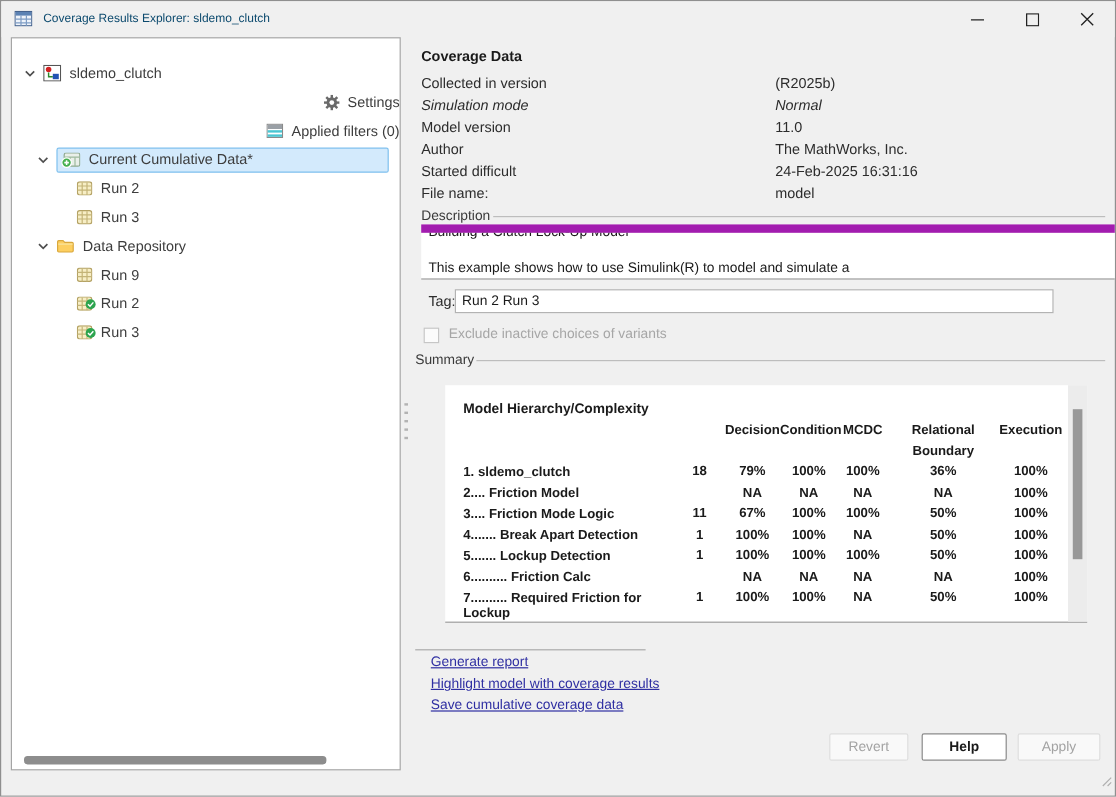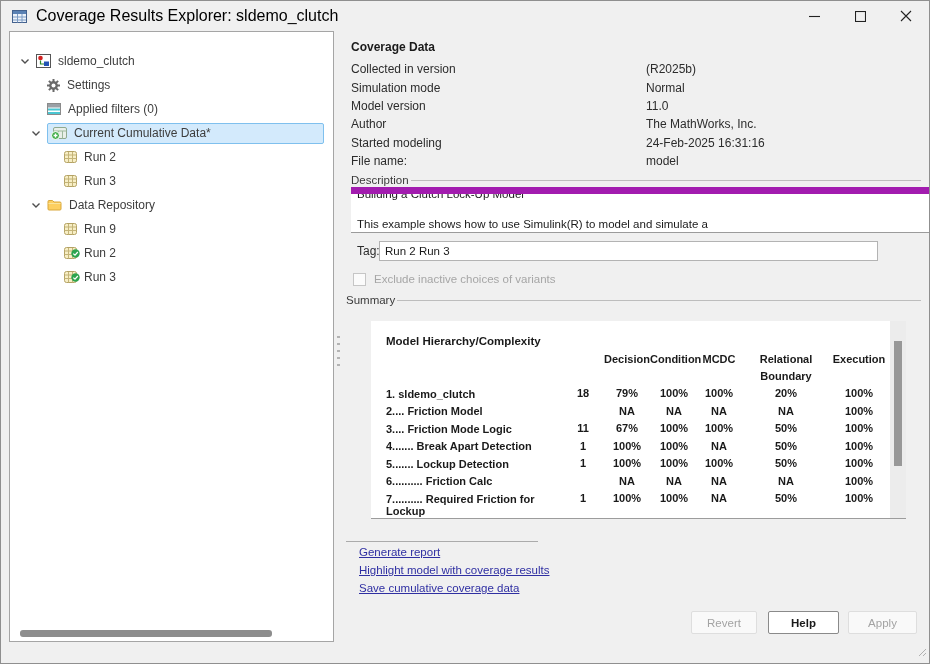--- a/index.html
+++ b/index.html
@@ -2,34 +2,34 @@
 <html><head>
 <meta charset="utf-8">
 <style>
   * { margin:0; padding:0; box-sizing:border-box; }
   html,body { width:930px; height:664px; background:#e2e2e2; font-family:"Liberation Sans", sans-serif; }
   .window { position:relative; width:930px; height:664px; background:#f0f0f0; border:1px solid #8f8f8f; overflow:hidden; }
 
   
   .titlebar { position:absolute; left:0; top:0; width:100%; height:30px; background:#f0f0f0; }
   .app-icon { position:absolute; left:11px; top:8px; }
-  .title-text { position:absolute; left:35px; top:0; line-height:30px; font-size:16px; color:#000000; }
+  .title-text { position:absolute; left:35px; top:0; line-height:30px; font-size:10px; color:#0c4a6e; }
   .win-btn { position:absolute; top:0; width:46px; height:30px; display:flex; align-items:center; justify-content:center; }
   .btn-min { right:92px; } .btn-max { right:46px; } .btn-close { right:0; }
 
   
   .left-panel { position:absolute; left:8px; top:30px; width:325px; height:611px; background:#fff; border:1px solid #a5a5a5;padding-left:16px; }
   .tree { position:absolute; left:0; top:17px; width:100%; }
   .tree-row { display:flex; align-items:center; height:24px; font-size:12px; color:#3d3d3d; cursor:default; }
   .chev { width:12px; display:flex; justify-content:center; flex:none; margin-right:5px; }
   .row-content { display:flex; align-items:center; height:21px; padding:0 4px 0 3px; flex:1; margin-right:9px; border:1px solid transparent; }
   .row-content.selected { background:#d3eafc; border:1px solid #7fc0ee; border-radius:2px; }
   .ticon { display:inline-flex; margin-right:7px; flex:none; position:relative; }
   .badge { position:absolute; }
-  .ind0 { padding-left:9px; } .ind1 { padding-left:20px; } .ind1b { padding-left:37px; } .ind2 { padding-left:54px; }
+  .ind0 { padding-left:9px; } .ind1 { padding-left:20px; } .ind1b { padding-left:37px;justify-content:flex-end; } .ind2 { padding-left:54px; }
   .h-scrollbar { position:absolute; left:0; bottom:2px; width:100%; height:10px; }
   .h-thumb { position:absolute; left:10px; top:1px; width:252px; height:7px; background:#8d8d8d; border-radius:3px; }
 
   
   .splitter { position:absolute; left:334px; top:335px; width:6px; height:36px; display:flex; flex-direction:column; align-items:center; gap:5px; }
   .splitter i { width:3px; height:2px; background:#b3b3b3; }
 
   
   .section-heading { position:absolute; left:350px; top:39px; font-size:12px; font-weight:bold; color:#1a1a1a; }
   .field-row { position:absolute; left:350px; width:560px; height:16px; font-size:12px; color:#2c2c2c; }
@@ -275,34 +275,34 @@
       <i></i>
       <i></i>
     </div>
 
   <div class="section-heading">Coverage Data</div>
 
   <div class="field-row" style="top:61px;">
     <span class="field-label">Collected in version</span>
     <span class="field-value">(R2025b)</span>
   </div>
-  <div class="field-row" style="top:80px;">
+  <div class="field-row" style="top:80px;font-style:italic;">
     <span class="field-label">Simulation mode</span>
     <span class="field-value">Normal</span>
   </div>
   <div class="field-row" style="top:98px;">
     <span class="field-label">Model version</span>
     <span class="field-value">11.0</span>
   </div>
   <div class="field-row" style="top:116px;">
     <span class="field-label">Author</span>
     <span class="field-value">The MathWorks, Inc.</span>
   </div>
   <div class="field-row" style="top:135px;">
-    <span class="field-label">Started modeling</span>
+    <span class="field-label">Started difficult</span>
     <span class="field-value">24-Feb-2025 16:31:16</span>
   </div>
   <div class="field-row" style="top:153px;">
     <span class="field-label">File name:</span>
     <span class="field-value">model</span>
   </div>
 
   <div class="group-row" style="left:350px; top:173px;">Description</div>
   <div class="group-line" style="left:410px; top:179px; width:510px;"></div>
 
@@ -347,21 +347,21 @@
           <td>MCDC</td>
           <td>Relational Boundary</td>
           <td>Execution</td>
         </tr>
         <tr>
           <td class="nm">1. sldemo_clutch</td>
           <td>18</td>
           <td>79%</td>
           <td>100%</td>
           <td>100%</td>
-          <td>20%</td>
+          <td>36%</td>
           <td>100%</td>
         </tr>
         <tr>
           <td class="nm">2.... Friction Model</td>
           <td></td>
           <td>NA</td>
           <td>NA</td>
           <td>NA</td>
           <td>NA</td>
           <td>100%</td>

